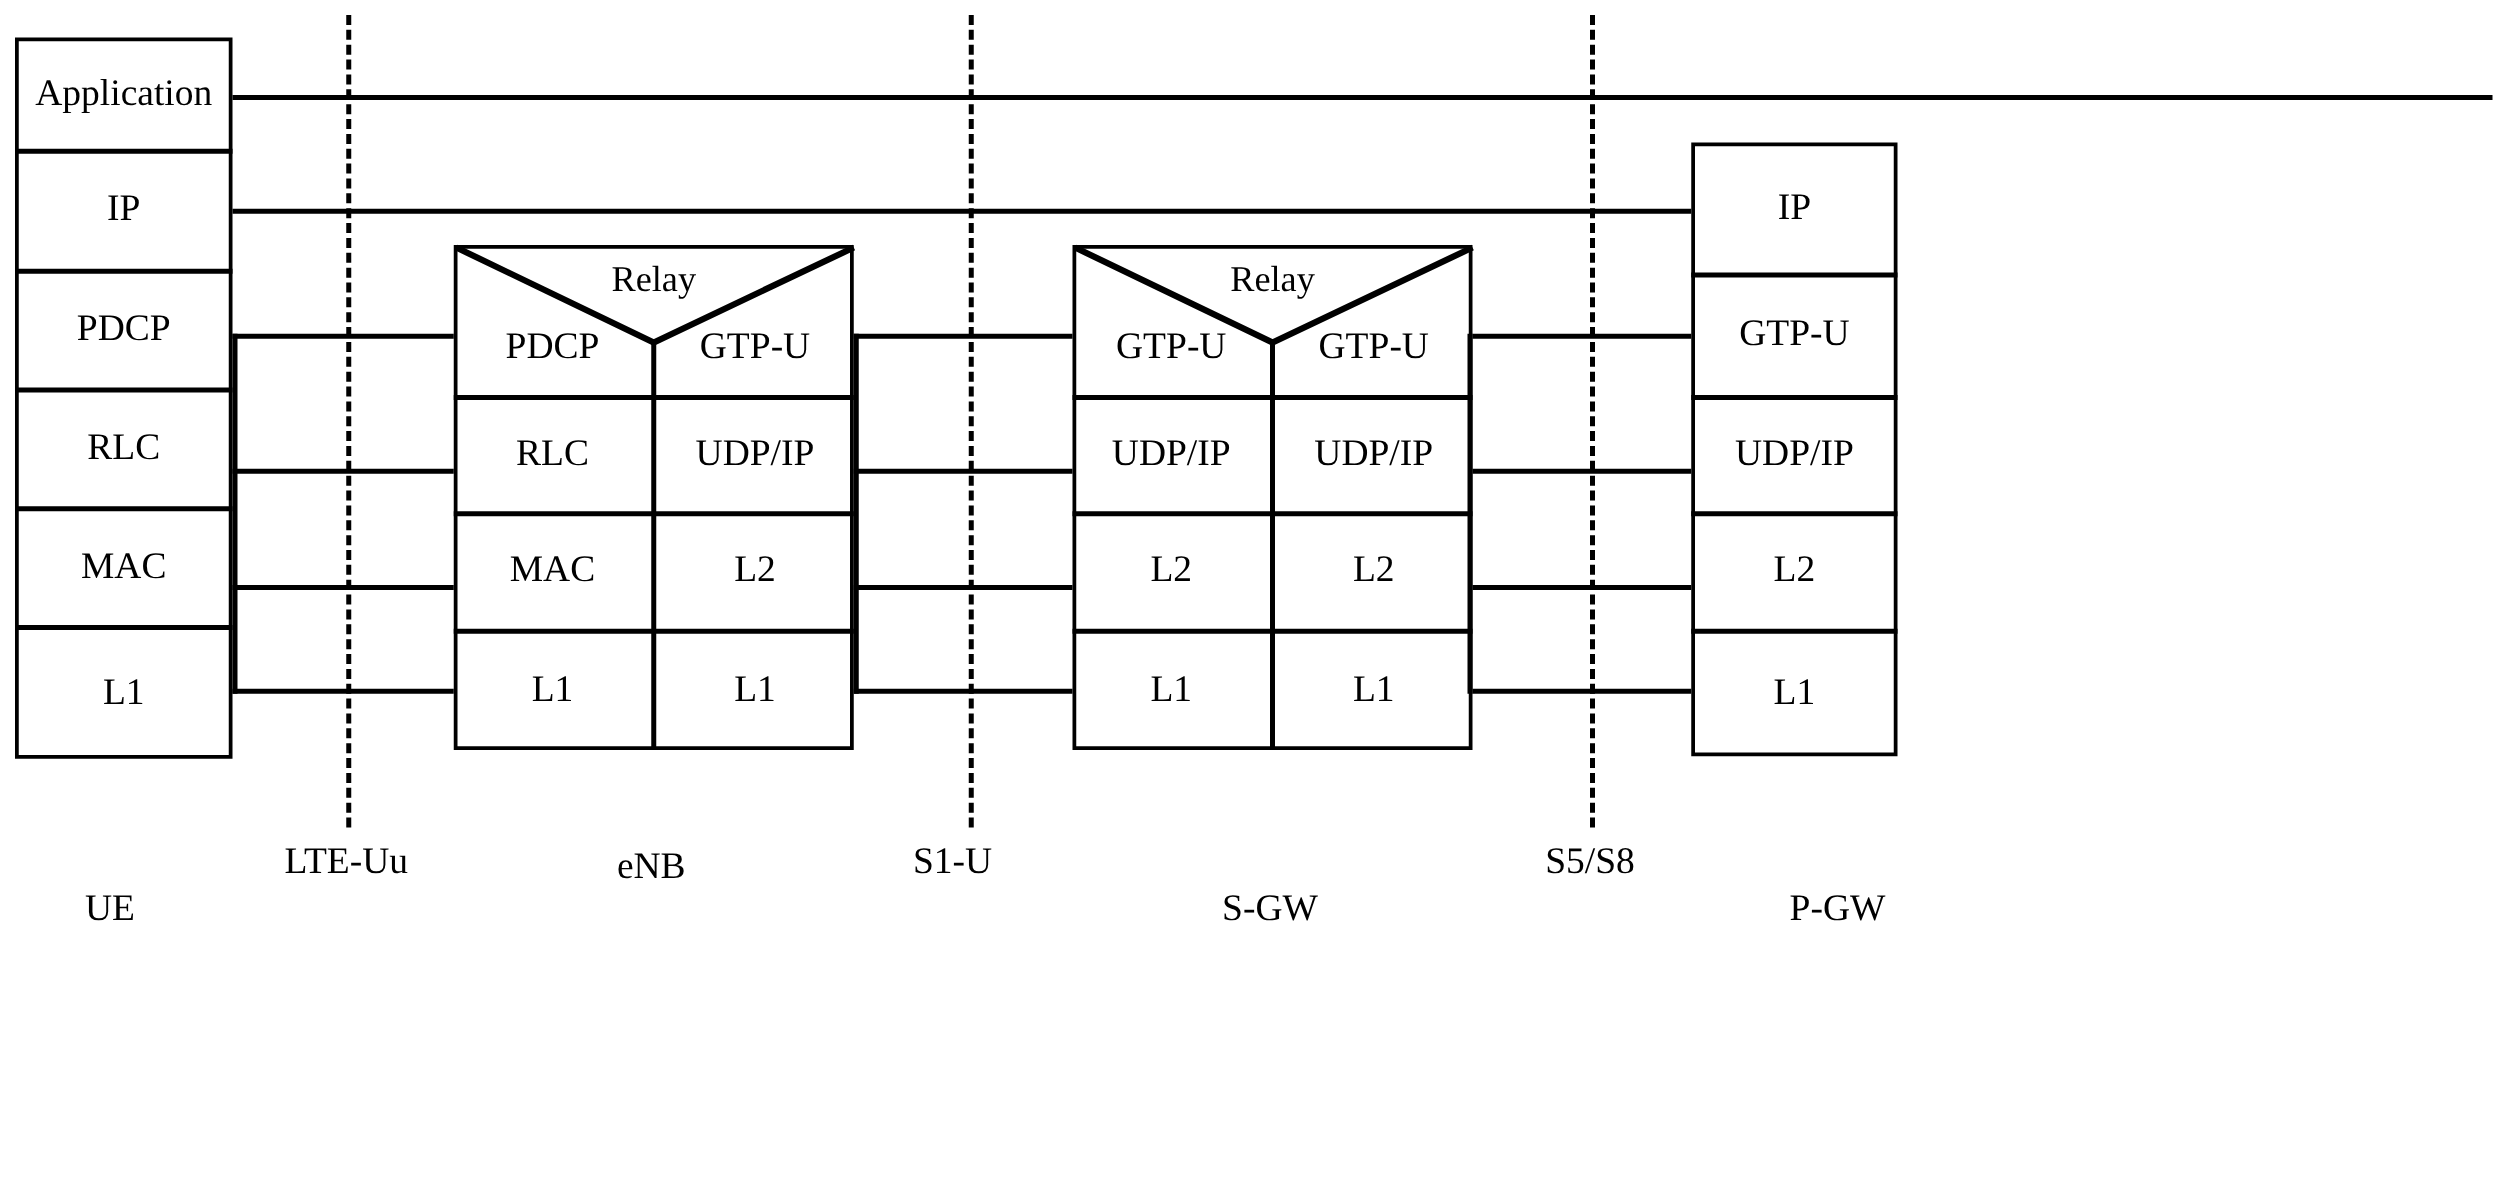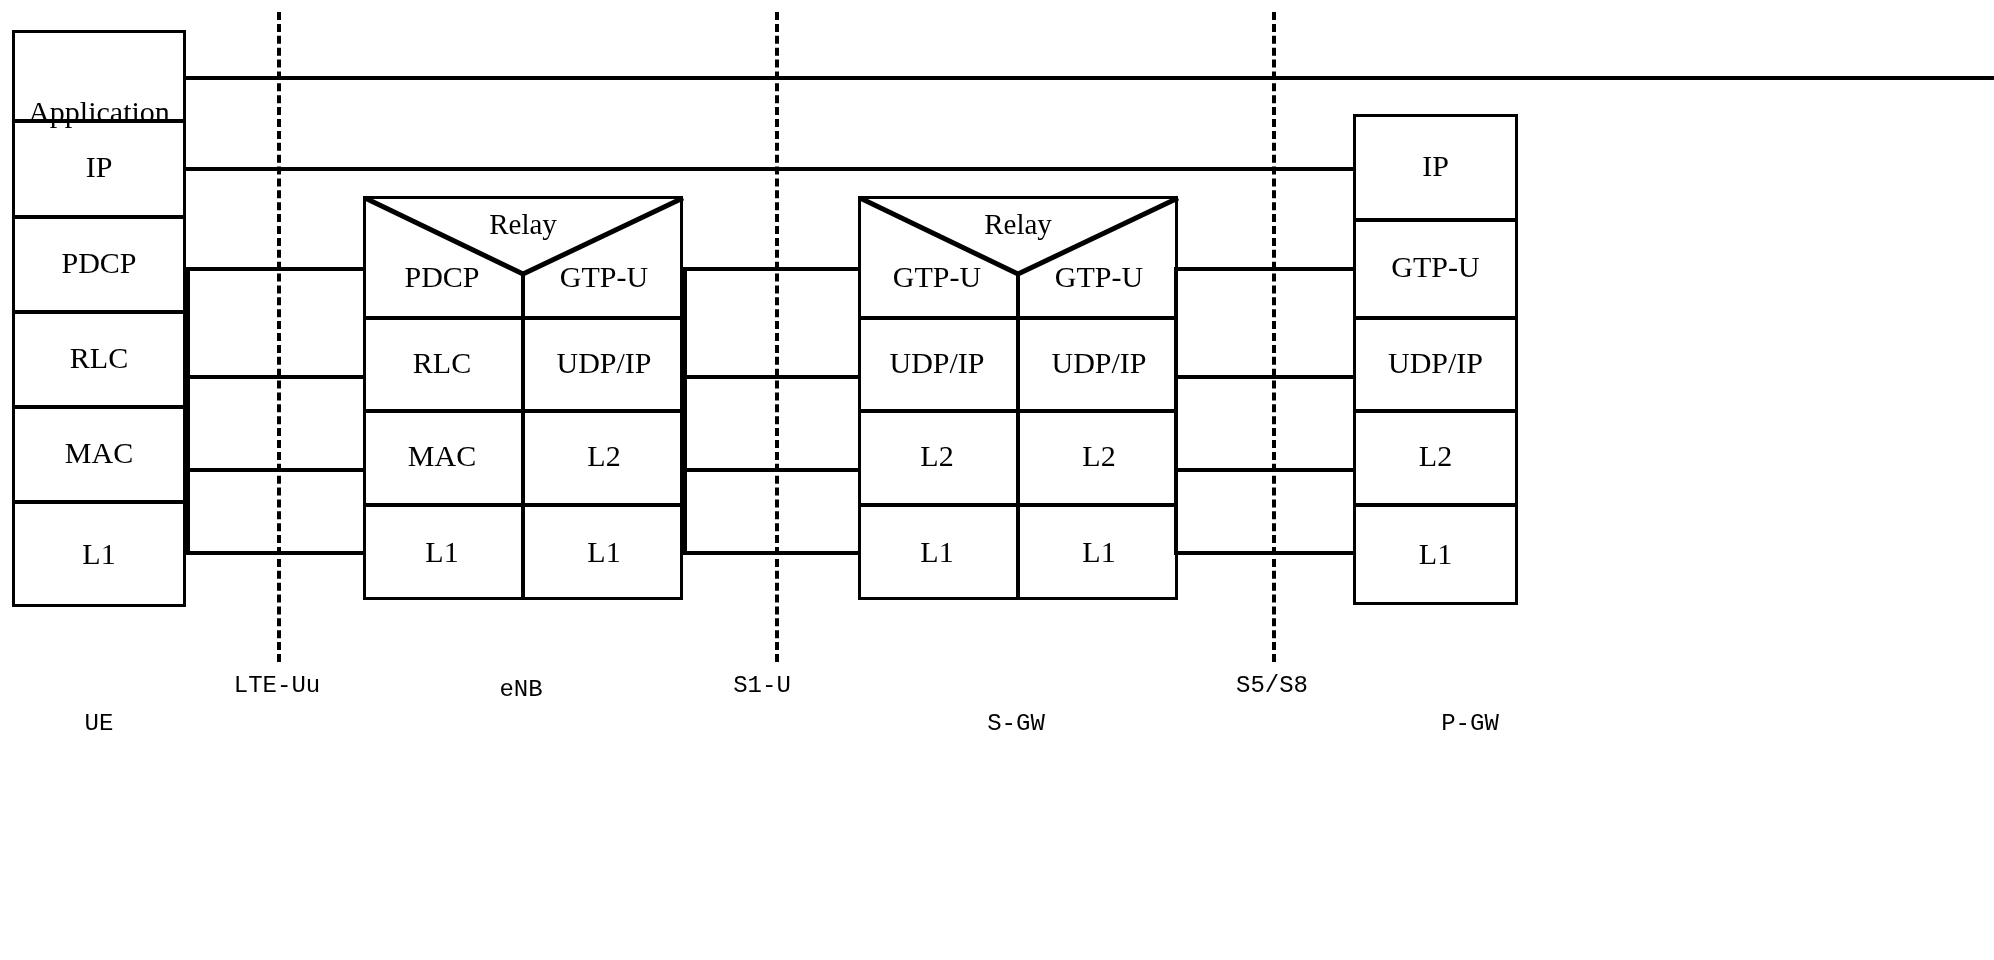--- a/index.html
+++ b/index.html
@@ -13,22 +13,22 @@
     position:absolute;box-sizing:border-box;background:transparent;
     display:flex;align-items:center;justify-content:center;
     font-size:30px;line-height:1;
   }
   .hline{position:absolute;background:#000;height:4px;}
   .vline{position:absolute;background:#000;width:4px;}
   .dashed{
     position:absolute;width:0;border-left:4px dashed #000;
   }
   .caption{
-    position:absolute;font-size:24px;white-space:nowrap;
-    text-align:right;transform:translateX(-50%);font-family:Liberation Mono, monospace;
+    position:absolute;font-size:30px;white-space:nowrap;
+    text-align:right;transform:translateX(-50%);
   }
   .relaylabel{
     position:absolute;font-size:29px;white-space:nowrap;
     transform:translateX(-50%);
   }
   svg.vshape{position:absolute;overflow:visible;}
   .outer{
     position:absolute;box-sizing:border-box;border:3px solid #000;background:#fff;
   }
   .grid-line{position:absolute;background:#000;}
@@ -38,21 +38,21 @@
 
 <div id="stage">
 
   <div class="outer" style="left:12px;top:30px;width:174px;height:577px;"></div>
   <div class="grid-line" style="left:12px;top:119px;width:174px;height:4px;"></div>
   <div class="grid-line" style="left:12px;top:215px;width:174px;height:4px;"></div>
   <div class="grid-line" style="left:12px;top:310px;width:174px;height:4px;"></div>
   <div class="grid-line" style="left:12px;top:405px;width:174px;height:4px;"></div>
   <div class="grid-line" style="left:12px;top:500px;width:174px;height:4px;"></div>
 
-  <div class="cell" style="left:12px;top:30px;width:174px;height:89px;margin-top:37px;">
+  <div class="cell" style="left:12px;top:30px;width:174px;height:89px;">
       <span>Application</span>
     </div>
   <div class="cell" style="left:12px;top:119px;width:174px;height:96px;">
       <span>IP</span>
     </div>
   <div class="cell" style="left:12px;top:215px;width:174px;height:95px;">
       <span>PDCP</span>
     </div>
   <div class="cell" style="left:12px;top:310px;width:174px;height:95px;">
       <span>RLC</span>
@@ -184,18 +184,18 @@
   <div class="vline" style="left:1174px;top:267px;height:288px;"></div>
 
   <div class="dashed" style="left:277px;top:12px;height:650px;"></div>
   <div class="dashed" style="left:775px;top:12px;height:650px;"></div>
   <div class="dashed" style="left:1272px;top:12px;height:650px;"></div>
 
   <div class="caption" style="left:277px;top:672px;"><span>LTE-Uu</span></div>
   <div class="caption" style="left:762px;top:672px;"><span>S1-U</span></div>
   <div class="caption" style="left:1272px;top:672px;"><span>S5/S8</span></div>
 
-  <div class="caption" style="left:99px;top:710px;"><span>UE</span></div>
+  <div class="caption" style="left:88px;top:710px;"><span>UE</span></div>
   <div class="caption" style="left:521px;top:676px;"><span>eNB</span></div>
   <div class="caption" style="left:1016px;top:710px;"><span>S-GW</span></div>
   <div class="caption" style="left:1470px;top:710px;"><span>P-GW</span></div>
 
 </div>
 
 </body></html>

